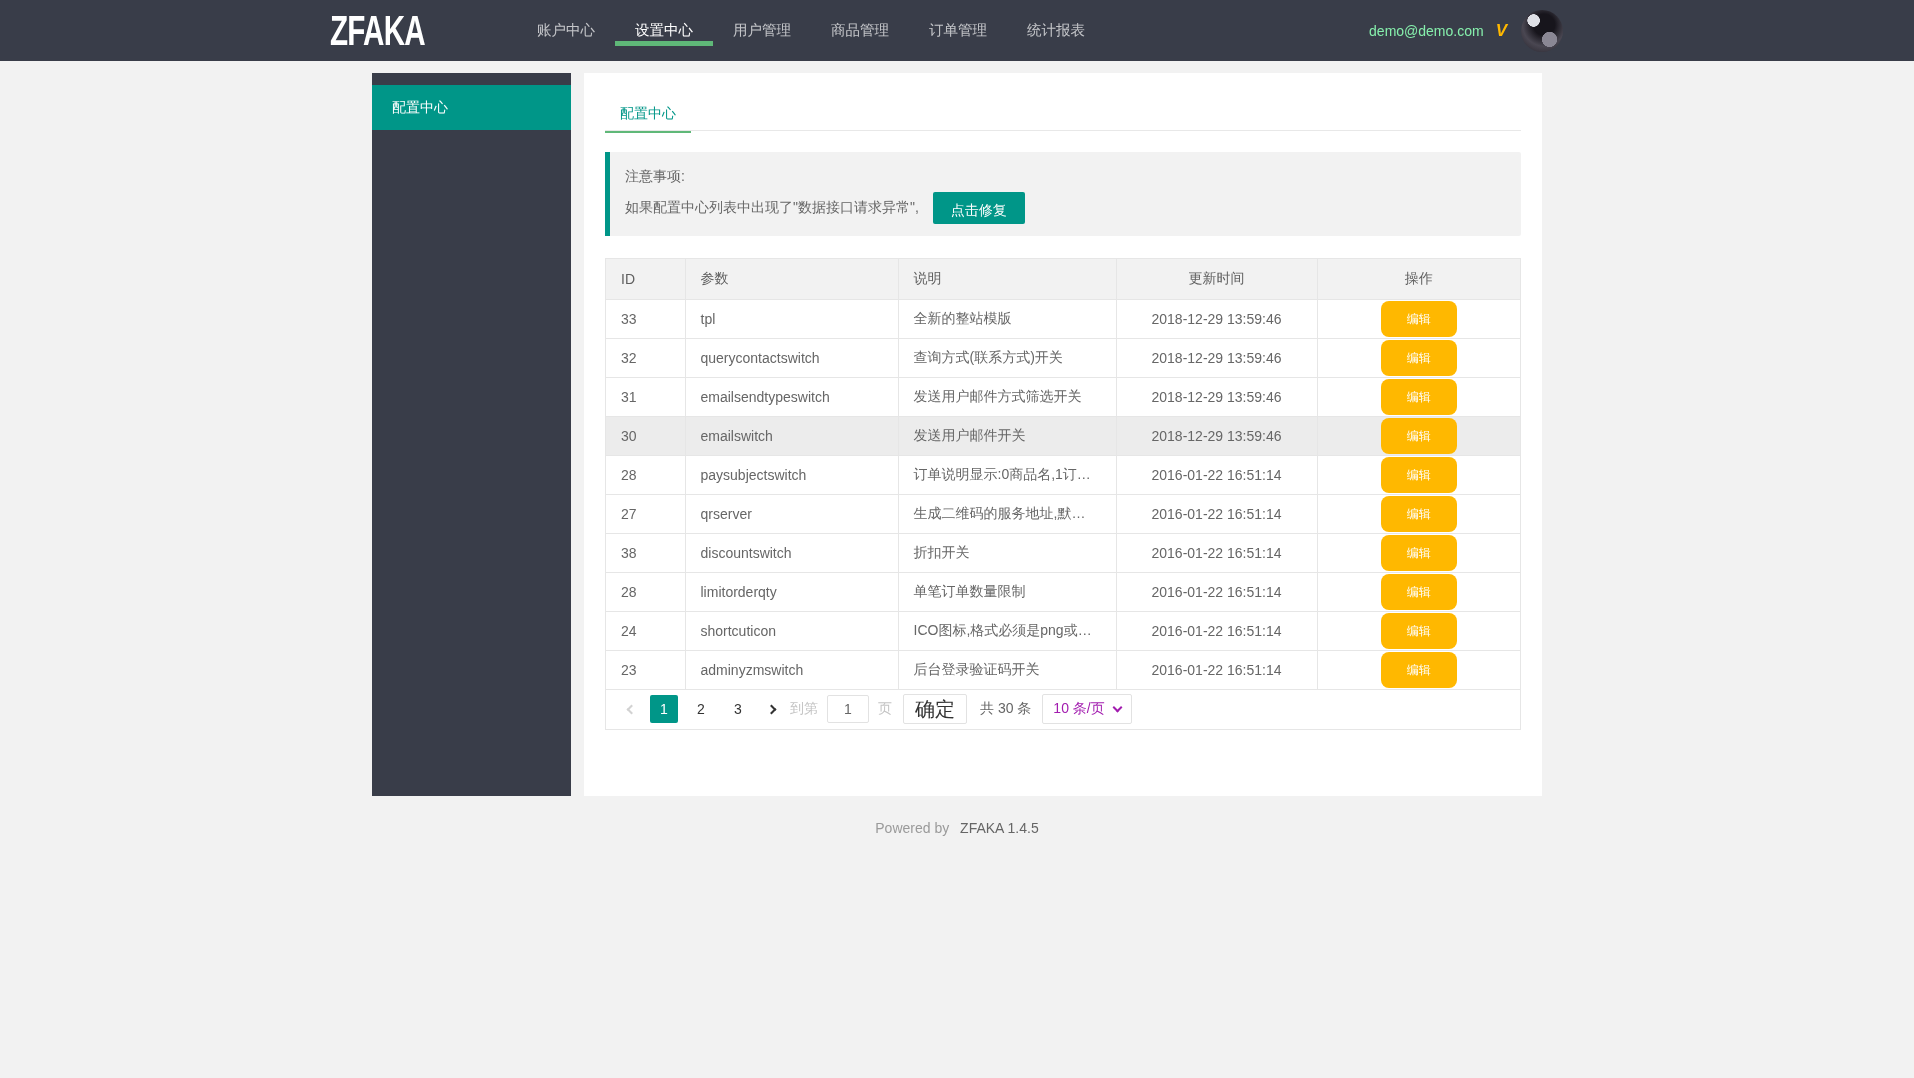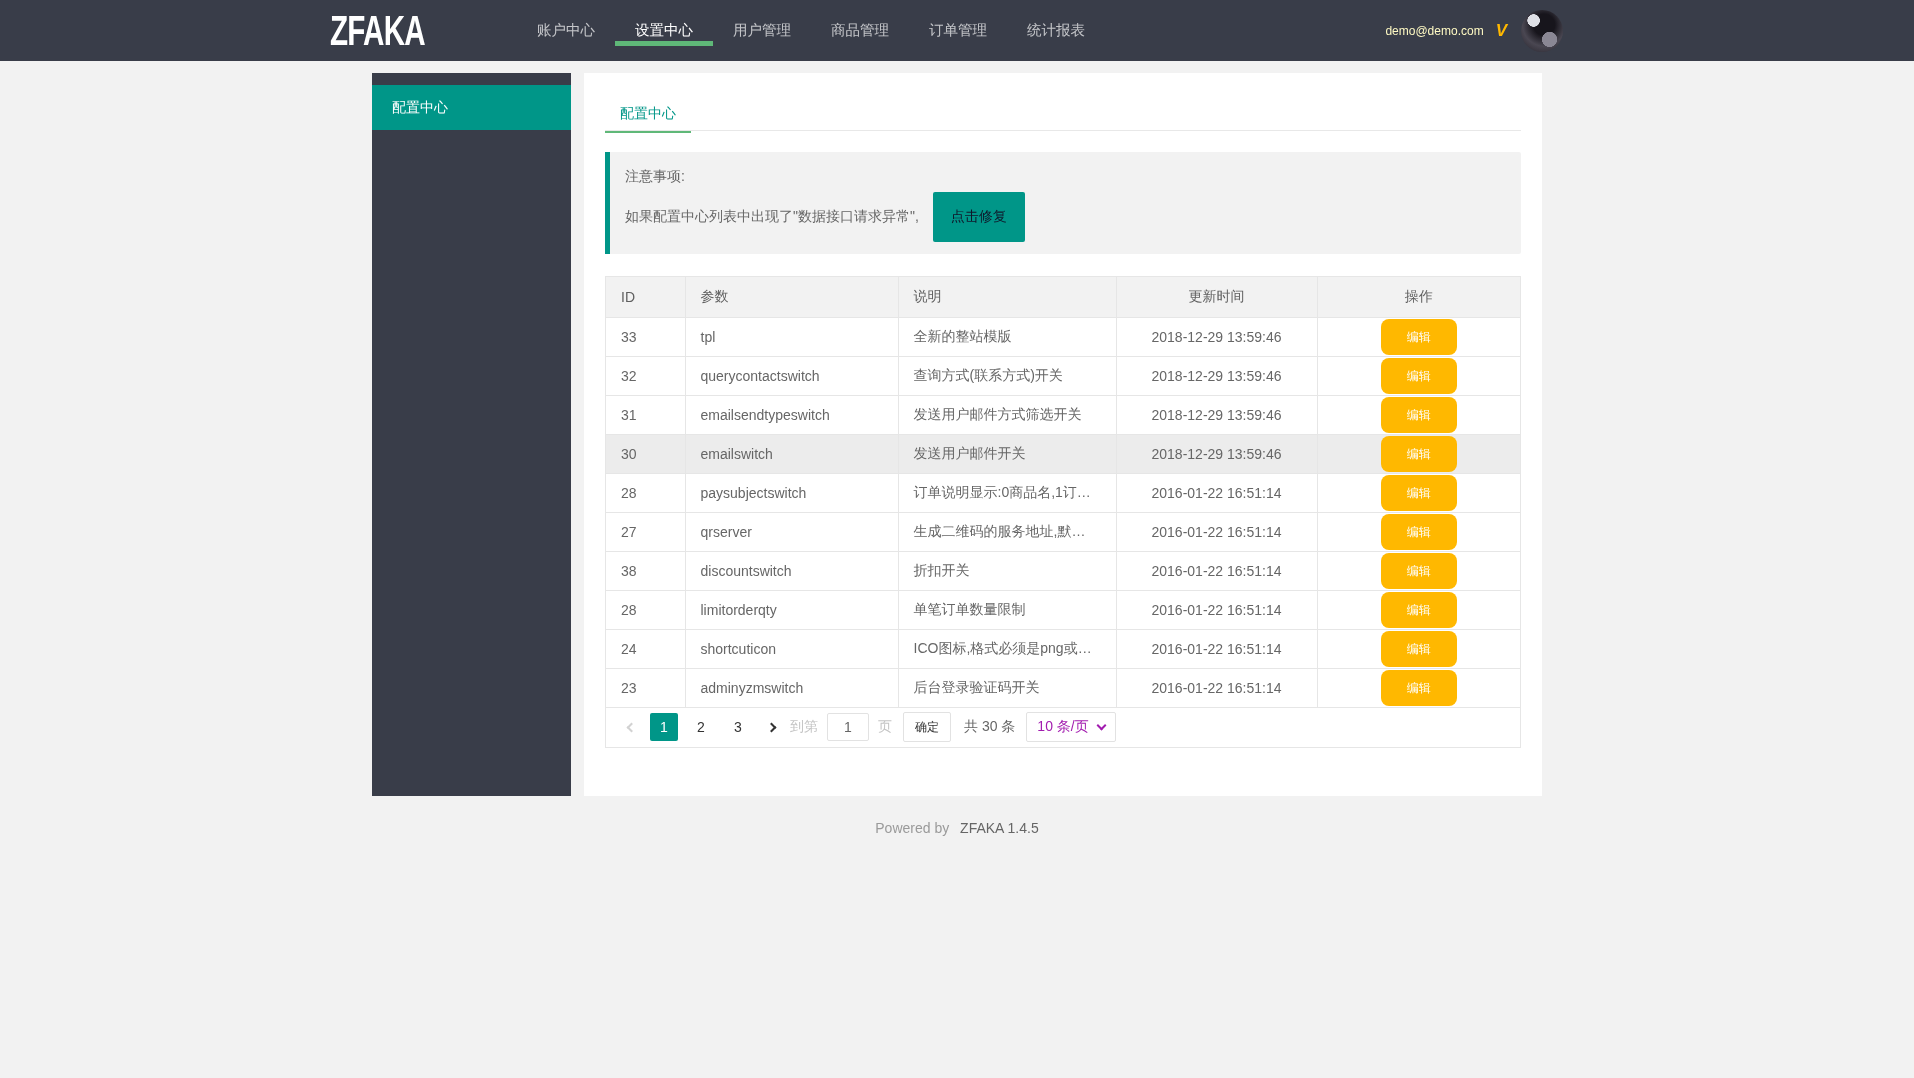--- a/index.html
+++ b/index.html
@@ -23,21 +23,21 @@
   .nav-menu{position:absolute; left:517px; top:0; height:46px; display:flex;}
   .nav-item{
     padding:0 20px; line-height:61px; color:rgba(255,255,255,.7);
     font-size:14.5px; cursor:pointer; position:relative; white-space:nowrap;
   }
   .nav-item.active{color:#fff;}
   .nav-item.active::after{
     content:""; position:absolute; left:0; right:0; bottom:0; height:5px; background:var(--green);
   }
   .nav-right{position:absolute; right:351px; top:0; height:61px; display:flex; align-items:center; gap:10px;}
-  .nav-email{color:#fef9c3; font-size:12px; cursor:pointer;}
+  .nav-email{color:#86efac; font-size:14px; cursor:pointer;}
   .vip{color:var(--orange); font-weight:bold; font-style:italic; font-size:17px; margin-left:2px;}
   .avatar{
     width:42px; height:42px; border-radius:50%; cursor:pointer; margin-left:4px;
     background:
       radial-gradient(circle at 30% 25%, #dfe0e6 0 14%, rgba(0,0,0,0) 15%),
       radial-gradient(circle at 68% 70%, #8a8794 0 18%, rgba(0,0,0,0) 19%),
       radial-gradient(circle at 55% 35%, #17151c 0 30%, #4a4752 60%, #232028 100%);
   }
 
   
@@ -59,22 +59,22 @@
   }
 
   
   .quote{
     margin-top:21px; background:var(--bg); border-left:5px solid var(--teal);
     padding:12px 15px; border-radius:0 2px 2px 0;
   }
   .quote-title{line-height:24px; color:#666; font-size:14px;}
   .quote-line{margin-top:4px; display:flex; align-items:center; gap:14px; color:#666; font-size:14px;}
   .fix-btn{
-    display:inline-block; height:50px; line-height:38px; padding:0 18px; border:none;
-    background:var(--teal); color:#0f172a; font-size:14px; border-radius:2px; cursor:pointer;
+    display:inline-block; height:32px; line-height:38px; padding:0 18px; border:none;
+    background:var(--teal); color:#ffffff; font-size:14px; border-radius:2px; cursor:pointer;
     font-family:Liberation Serif, serif;
   }
 
   
   .table-box{margin-top:22px; border:1px solid var(--border); background:#fff;}
   table{width:100%; border-collapse:collapse; table-layout:fixed;}
   th,td{
     border-right:1px solid var(--border); border-bottom:1px solid var(--border);
     padding:0 15px; font-size:14px; font-weight:normal; text-align:left;
     white-space:nowrap; overflow:hidden; text-overflow:ellipsis;
@@ -107,21 +107,21 @@
     cursor:pointer; border-radius:2px;
   }
   .pg-num.active{background:var(--teal); color:#fff; cursor:default;}
   .pg-label{color:#c4c4c4;}
   .pg-input{
     width:42px; height:28px; border:1px solid #e2e2e2; border-radius:2px; text-align:center;
     color:#666; font-size:14px; font-family:inherit; outline:none; background:#fff;
   }
   .pg-confirm{
     height:30px; padding:0 11px; border:1px solid #e2e2e2; background:#fff; color:#333;
-    border-radius:2px; font-size:12px; cursor:pointer; font-family:inherit; margin-left:2px;
+    border-radius:2px; font-size:20px; cursor:pointer; font-family:inherit; margin-left:2px;
   }
   .pg-total{color:#666; margin-left:4px;}
   .pg-select{
     height:30px; border:1px solid #e2e2e2; border-radius:2px; background:#fff; color:#a21caf;
     display:inline-flex; align-items:center; gap:9px; padding:0 10px; cursor:pointer; margin-left:2px;
   }
 
   
   .footer{margin-top:24px; text-align:center; font-size:14px;}
   .footer .powered{color:#9a9a9a;}

